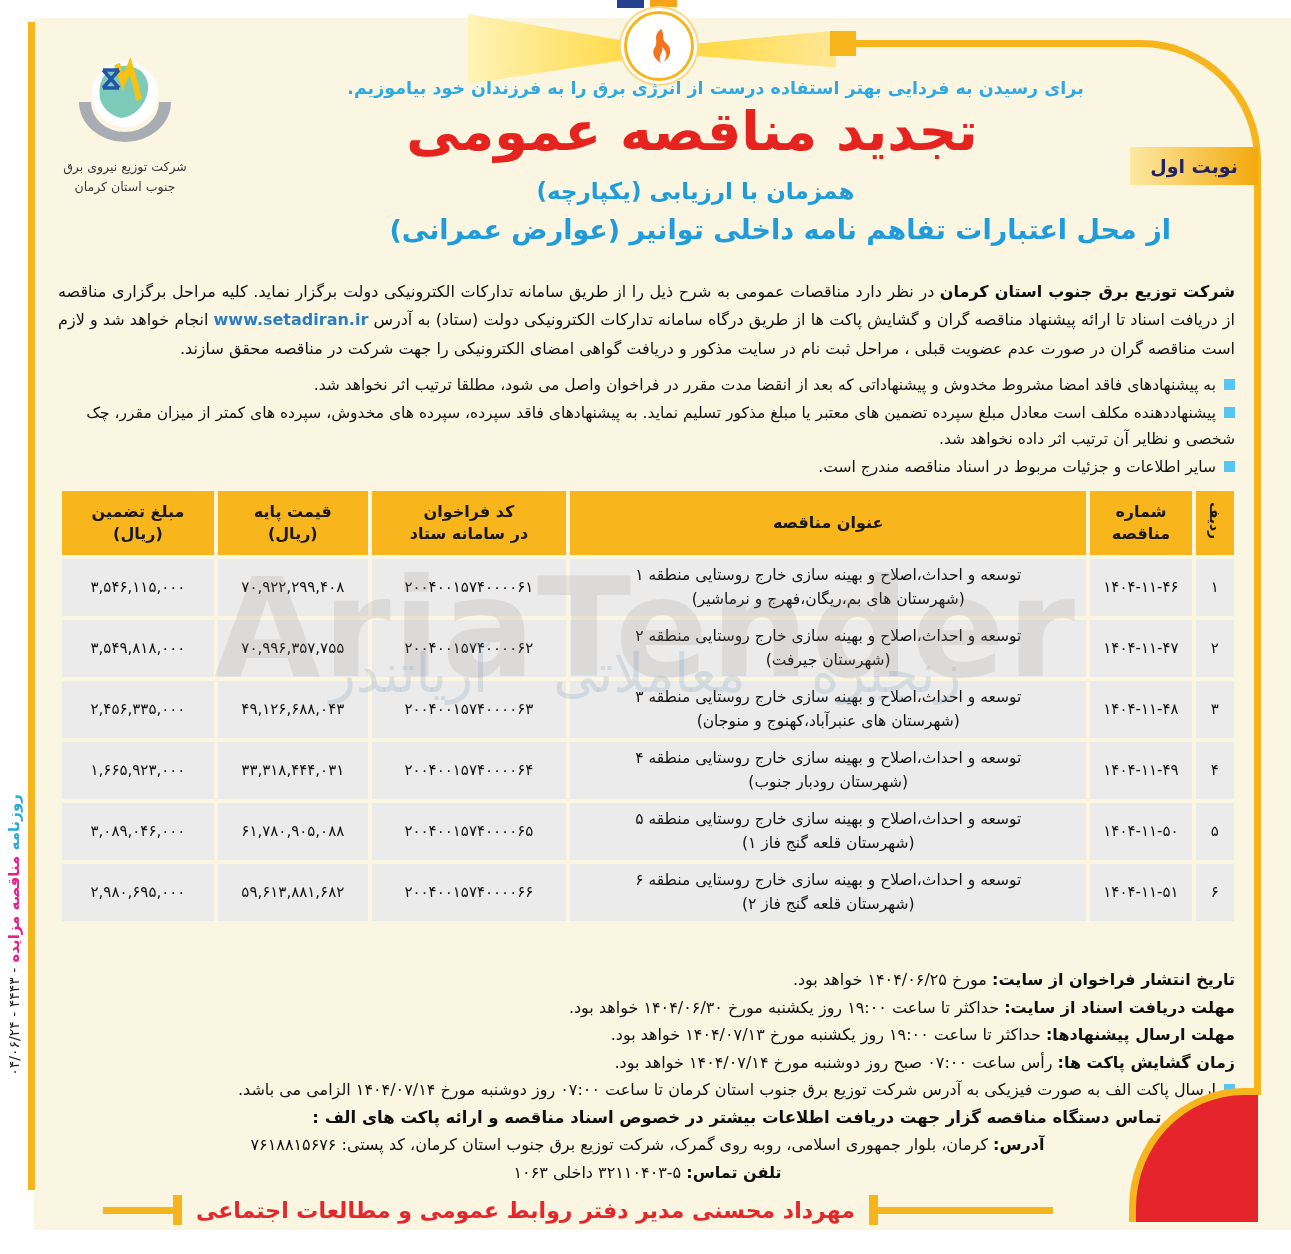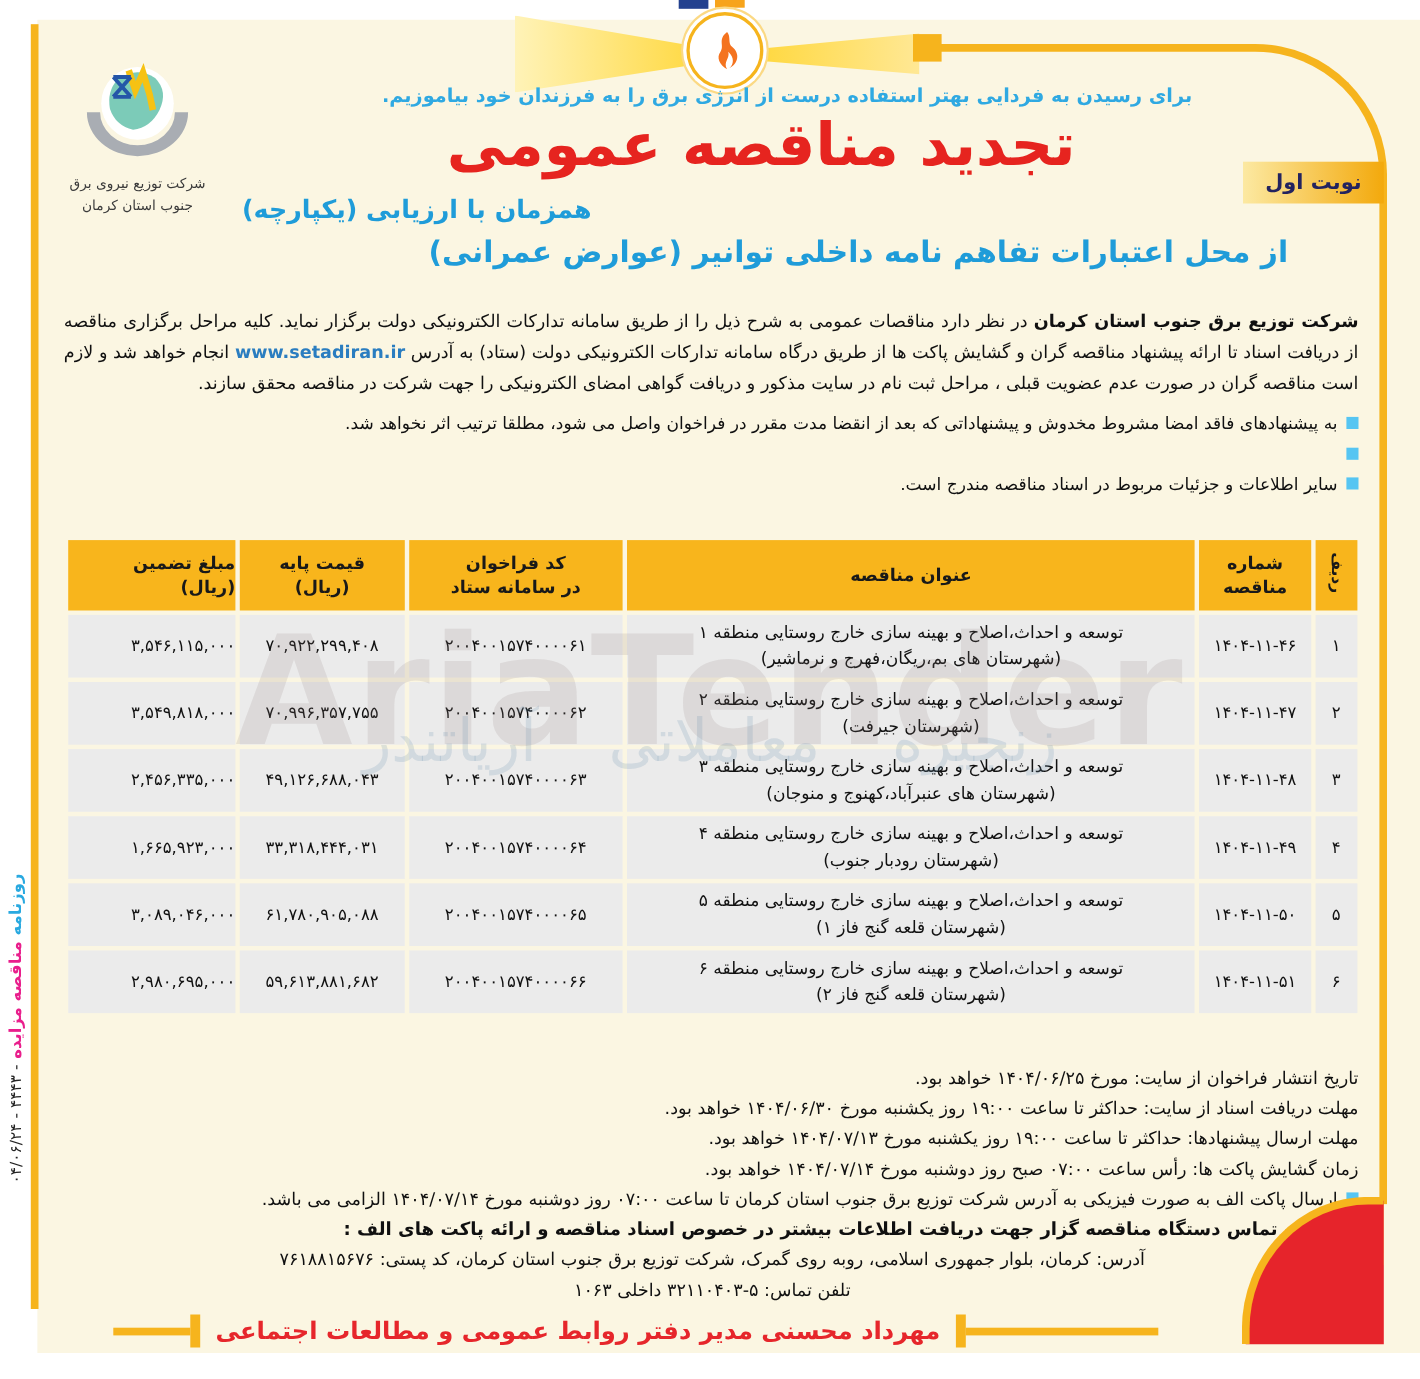--- a/index.html
+++ b/index.html
@@ -41,21 +41,21 @@
     border-top:7px solid #f6b41d;border-left:7px solid #f6b41d;
   }
   
   .org{position:absolute;left:55px;top:56px;width:140px;text-align:center;}
   .org .txt{font-size:12.5px;color:#3a3a3a;line-height:1.75;margin-top:4px;}
   
   .slogan{position:absolute;top:78px;left:300px;right:160px;text-align:center;
     color:#2fa9e2;font-weight:bold;font-size:17.5px;}
   .title{position:absolute;top:100px;left:213px;right:120px;text-align:center;
     color:#e6241f;font-weight:900;font-size:54px;line-height:1.2;}
-  .sub1{position:absolute;top:178px;left:220px;right:120px;text-align:left;
+  .sub1{position:absolute;top:178px;left:220px;right:120px;text-align:center;
     color:#1f9cd9;font-weight:bold;font-size:23px;}
   .sub2{position:absolute;top:214px;left:220px;right:120px;text-align:right;
     color:#1f9cd9;font-weight:bold;font-size:27px;}
   
   .intro{position:absolute;top:278px;right:56px;left:58px;
     font-size:16px;line-height:1.78;text-align:justify;color:#101010;}
   .intro b{font-weight:bold;}
   .intro .link{color:#2a7dc0;font-weight:bold;}
   .bullets{position:absolute;top:372px;right:56px;left:58px;
     font-size:15.5px;line-height:1.72;color:#101010;}
@@ -67,35 +67,35 @@
     table-layout:fixed;}
   .tr{display:table-row;}
   .th,.td{display:table-cell;vertical-align:middle;text-align:center;}
   .th{background:#f8b51c;color:#191919;font-weight:bold;font-size:16px;height:64px;line-height:1.35;}
   .td{background:#ebebeb;font-size:15px;height:57px;line-height:1.5;color:#111;}
   .c-row{width:38px;}
   .c-num{width:100px;}
   .c-title{width:510px;}
   .c-code{width:192px;}
   .c-base{width:148px;}
-  .c-guar{width:150px;text-align:right;}
+  .c-guar{width:150px;}
   .vert{display:inline-block;writing-mode:vertical-rl;letter-spacing:1px;font-size:14px;}
   .ltr{direction:ltr;unicode-bidi:isolate;}
   .ttl{font-size:15.5px;}
   
   .wm-latin{position:absolute;top:548px;right:70px;left:70px;text-align:center;
     font-size:138px;font-weight:bold;color:rgba(140,126,126,0.16);
     letter-spacing:2px;pointer-events:none;white-space:nowrap;}
   .wm-fa{position:absolute;top:642px;right:80px;left:80px;text-align:center;
     font-size:54px;color:rgba(105,145,175,0.20);word-spacing:48px;letter-spacing:10px;
     pointer-events:none;white-space:nowrap;}
   
   .sched{position:absolute;top:966px;right:56px;left:60px;
     font-size:16px;line-height:27.5px;color:#101010;}
-  .sched b{font-weight:normal;}
+  .sched b{font-weight:bold;}
   .center-line{text-align:center;}
   .contact-h{font-weight:bold;font-size:16.5px;}
   
   .footer{position:absolute;left:103px;top:1194px;width:950px;height:32px;
     display:flex;align-items:center;direction:ltr;}
   .f-line{height:7px;background:#f6b41d;}
   .f-line.short{width:70px;}
   .f-line.long{flex:1;}
   .f-cap{width:9px;height:30px;background:#f6b41d;}
   .f-text{color:#e6262b;font-weight:bold;font-size:22px;white-space:nowrap;
@@ -144,21 +144,21 @@
 <div class="title">تجدید مناقصه عمومی</div>
 <div class="sub1">همزمان با ارزیابی (یکپارچه)</div>
 <div class="sub2">از محل اعتبارات تفاهم نامه داخلی توانیر (عوارض عمرانی)</div>
 
 <div class="intro">
   <b>شرکت توزیع برق جنوب استان کرمان</b><span> در نظر دارد مناقصات عمومی به شرح ذیل را از طریق سامانه تدارکات الکترونیکی دولت برگزار نماید. کلیه مراحل برگزاری مناقصه از دریافت اسناد تا ارائه پیشنهاد مناقصه گران و گشایش پاکت ها از طریق درگاه سامانه تدارکات الکترونیکی دولت (ستاد) به آدرس </span><span class="link ltr">www.setadiran.ir</span><span> انجام خواهد شد و لازم است مناقصه گران در صورت عدم عضویت قبلی ، مراحل ثبت نام در سایت مذکور و دریافت گواهی امضای الکترونیکی را جهت شرکت در مناقصه محقق سازند.</span>
 </div>
 
 <div class="bullets">
   <div class="li"><span class="sq"></span><span>به پیشنهادهای فاقد امضا مشروط مخدوش و پیشنهاداتی که بعد از انقضا مدت مقرر در فراخوان واصل می شود، مطلقا ترتیب اثر نخواهد شد.</span></div>
-  <div class="li"><span class="sq"></span></div>
+  <div class="li"><span class="sq"></span><span>پیشنهاددهنده مکلف است معادل مبلغ سپرده تضمین های معتبر یا مبلغ مذکور تسلیم نماید. به پیشنهادهای فاقد سپرده، سپرده های مخدوش، سپرده های کمتر از میزان مقرر، چک شخصی و نظایر آن ترتیب اثر داده نخواهد شد.</span></div>
   <div class="li"><span class="sq"></span><span>سایر اطلاعات و جزئیات مربوط در اسناد مناقصه مندرج است.</span></div>
 </div>
 
 <div class="tbl">
   <div class="tr">
     <div class="th c-row"><span class="vert">ردیف</span></div>
     <div class="th c-num">
         <div>شماره</div>
         <div>مناقصه</div>
       </div>

